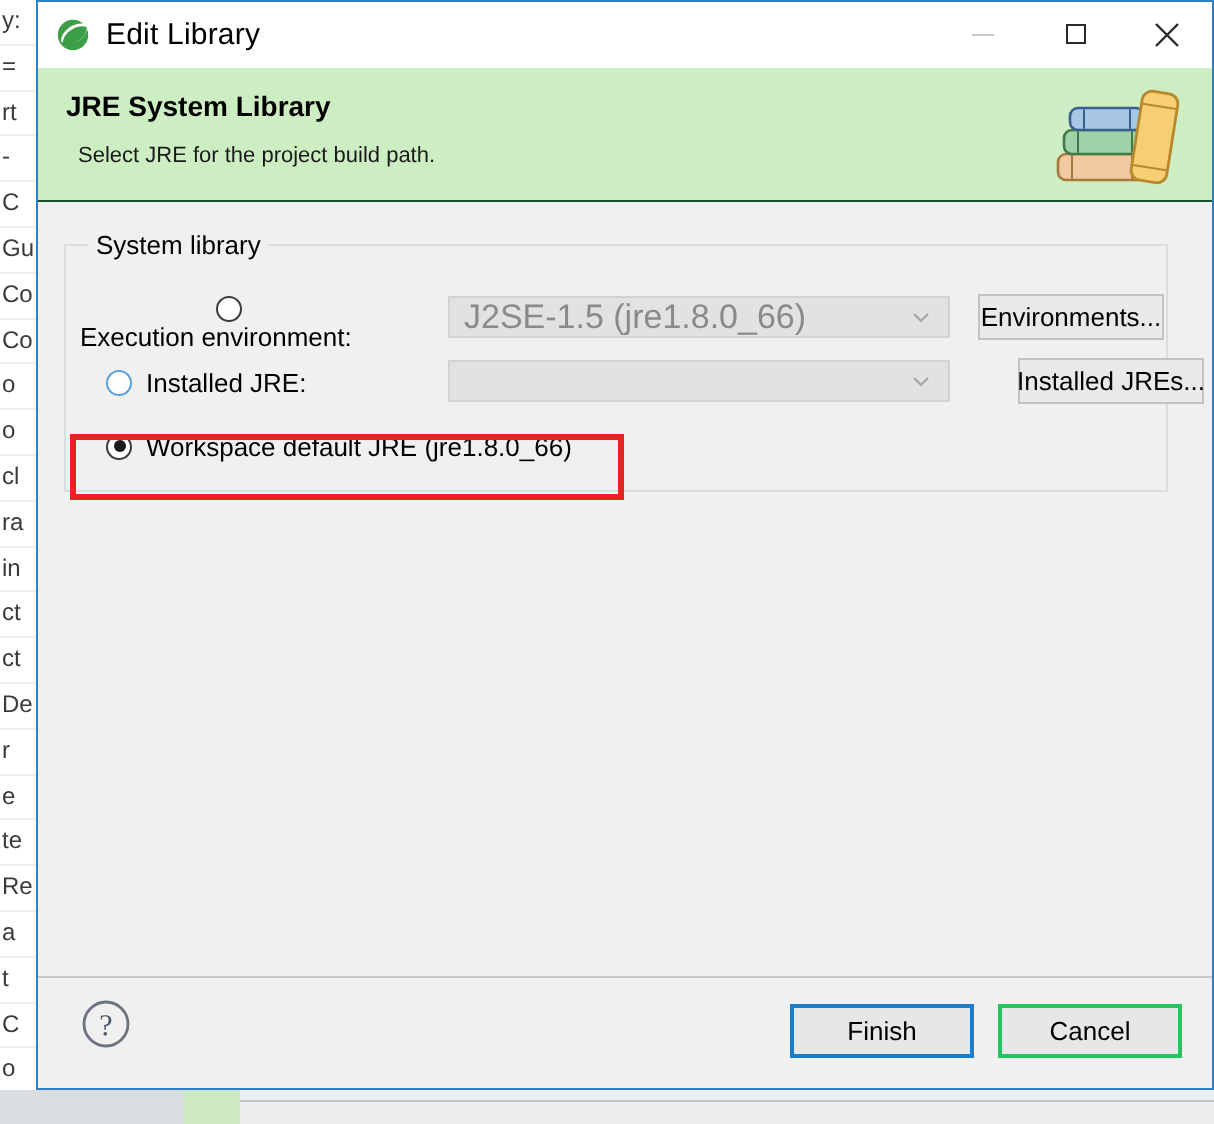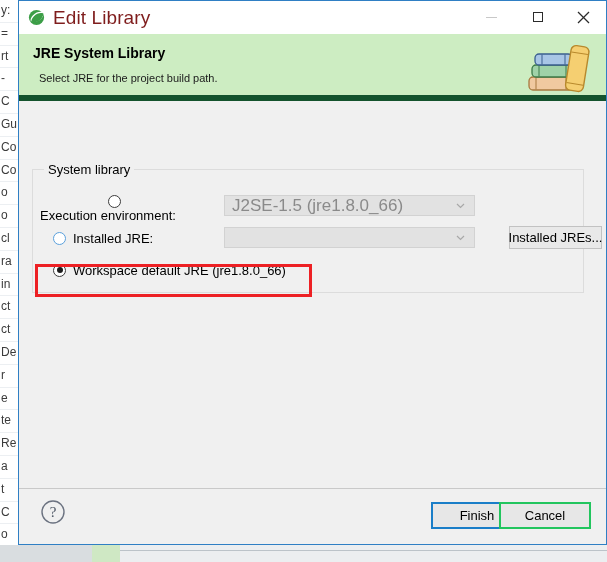--- a/index.html
+++ b/index.html
@@ -108,22 +108,22 @@
     position: relative;
   }
   #app-icon {
     width: 17px; height: 17px;
     margin-left: 9px;
     position: relative;
     flex: 0 0 auto;
   }
   #title-text {
     margin-left: 8px;
-    font-size: 19px;
-    color: #7f1d1d;
+    font-size: 15px;
+    color: #000000;
     letter-spacing: 0.1px;
   }
   .winbtn {
     position: absolute;
     top: 0;
     width: 45px; height: 32px;
     display: flex;
     align-items: center;
     justify-content: center;
   }
@@ -139,21 +139,21 @@
     border: 1.4px solid #2b2b2b;
     box-sizing: border-box;
   }
   #btn-close svg { display: block; }
 
   
   #header {
     height: 67px;
     min-height: 67px;
     background: #cdedc2;
-    border-bottom: 6px solid #14532d;
+    border-bottom: 1px solid #14532d;
     position: relative;
     box-sizing: border-box;
   }
   #header-title {
     position: absolute;
     left: 14px; top: 11px;
     font-size: 14px;
     font-weight: bold;
     color: #000;
   }
@@ -167,21 +167,20 @@
     position: absolute;
     right: 11px; top: 3px;
     width: 74px; height: 62px;
   }
 
   
   #body-area {
     flex: 1 1 auto;
     position: relative;
     background: #f0f0f0;
-    margin-top: 47px;
   }
 
   
   #group-system-library {
     position: absolute;
     left: 13px;
     top: 21px;
     width: 552px;
     height: 124px;
     border: 1px solid #dcdcdc;
@@ -313,21 +312,20 @@
     color: #000;
     display: flex;
     align-items: center;
     justify-content: center;
     background: #e7e7e7;
     box-sizing: border-box;
   }
   #btn-finish {
     left: 376px; width: 92px;
     border: 2px solid #1a7ec8;
-    margin-left: 36px;
   }
   #btn-cancel {
     left: 480px; width: 92px;
     border: 2px solid #22c55e;
   }
 </style>
 </head>
 <body>
 
 <div id="bg-layer">
@@ -442,20 +440,21 @@
       <div class="opt-row" id="row-exec-env">
         <div class="radio"></div>
         <span class="opt-label">Execution environment:</span>
       </div>
       <div class="combo" id="combo-exec-env">
         <span class="combo-value">J2SE-1.5 (jre1.8.0_66)</span>
         <svg class="combo-arrow" viewBox="0 0 9 9">
           <path d="M1 3 L4.5 6.4 L8 3" fill="none" stroke="#a8a8a8" stroke-width="1.2"></path>
         </svg>
       </div>
+      <div class="side-btn" id="btn-environments">Environments...</div>
 
       <div class="opt-row" id="row-alt-jre">
         <div class="radio hover"></div>
         <span class="opt-label">Installed JRE:</span>
       </div>
       <div class="combo" id="combo-alt-jre">
         <span class="combo-value"></span>
         <svg class="combo-arrow" viewBox="0 0 9 9">
           <path d="M1 3 L4.5 6.4 L8 3" fill="none" stroke="#a8a8a8" stroke-width="1.2"></path>
         </svg>

